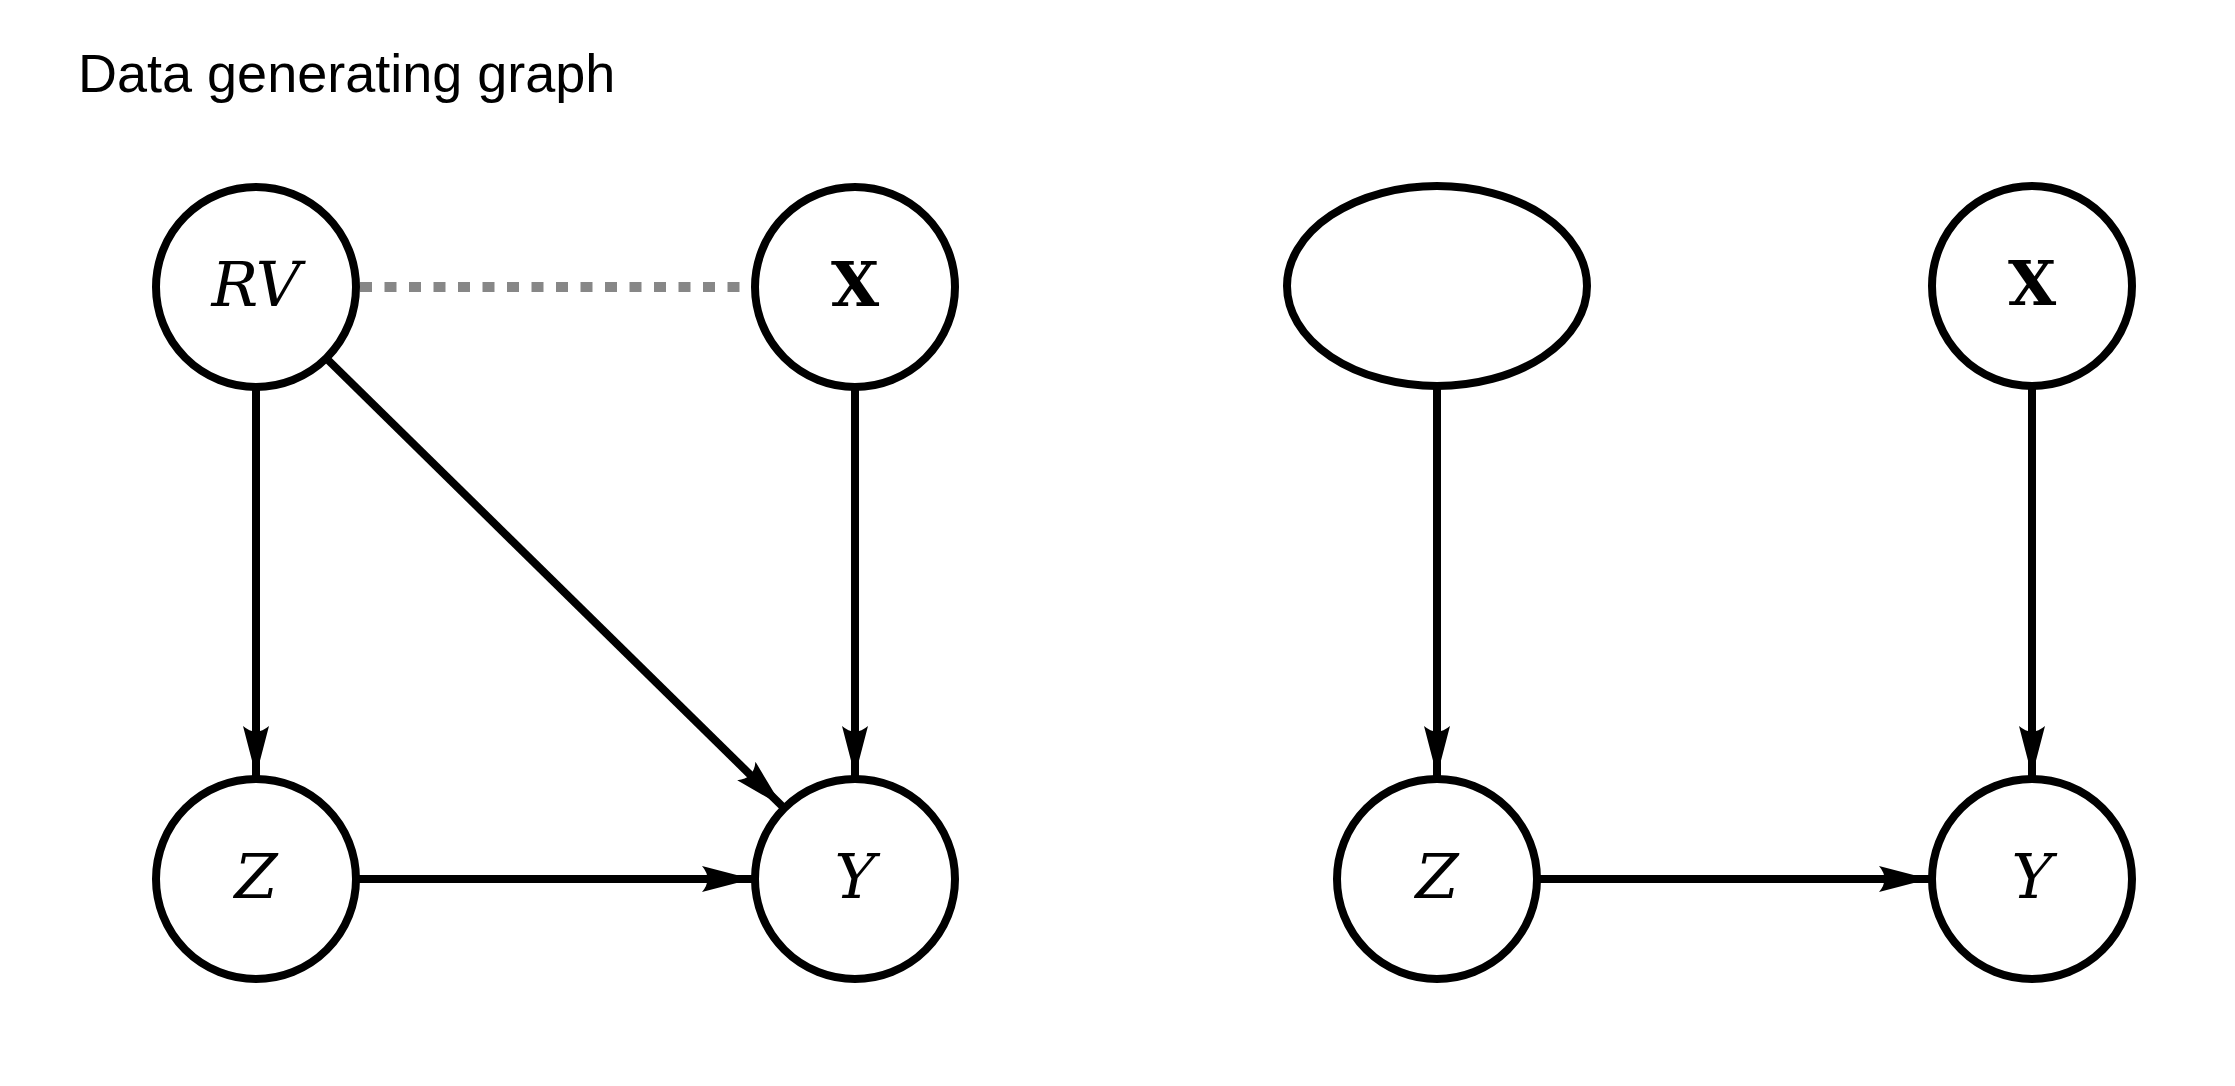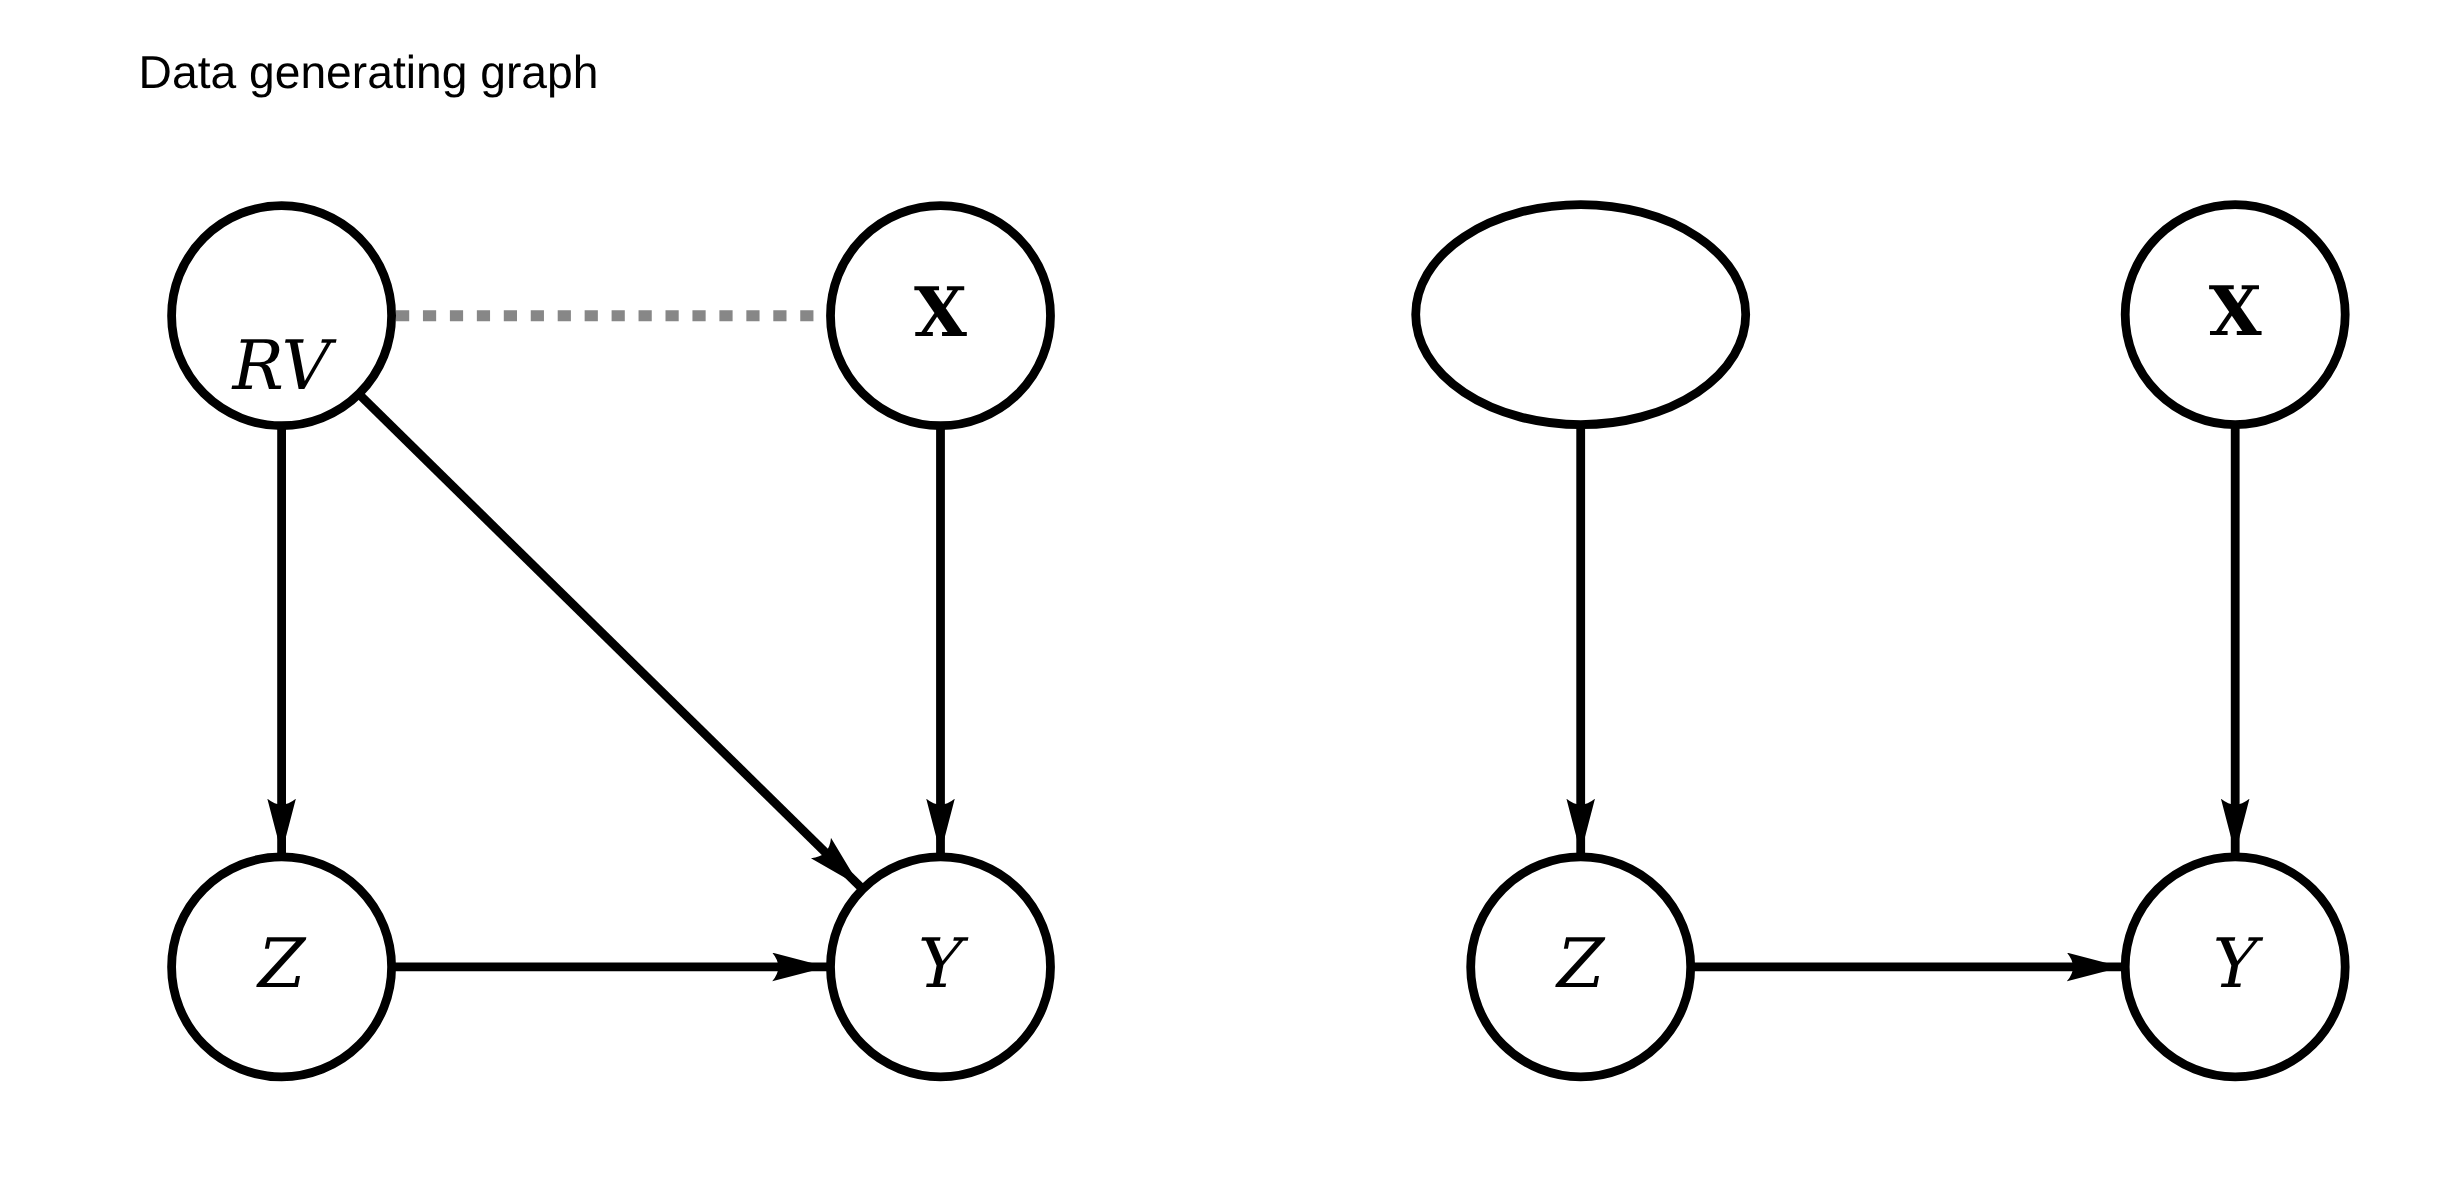--- a/index.html
+++ b/index.html
@@ -12,26 +12,25 @@
     width: 2235px;
     height: 1086px;
     background: #ffffff;
     overflow: hidden;
     font-family: "Liberation Sans", sans-serif;
   }
   .graph-title {
     position: absolute;
     top: 42px;
     font-family: "Liberation Sans", sans-serif;
-    font-size: 42px;
+    font-size: 54px;
     font-weight: 400;
     color: #000000;
     white-space: nowrap;
     letter-spacing: 0px;
-    margin-left: 48px;
   }
   .graph-title.left  { left: 78px;  }
   .graph-title.right { left: 1374px; }
 
   svg.diagram {
     position: absolute;
     left: 0;
     top: 0;
   }
 
@@ -89,21 +88,21 @@
     <line x1="2032" y1="386" x2="2032" y2="776" stroke="#000000" stroke-width="8" marker-end="url(#arrow)"></line>
 
     <line x1="1539" y1="879" x2="1929" y2="879" stroke="#000000" stroke-width="8" marker-end="url(#arrow)"></line>
 
     <ellipse cx="1437" cy="286" rx="150" ry="100" fill="#ffffff" stroke="#000000" stroke-width="8"></ellipse>
     <circle cx="2032" cy="286" r="100" fill="#ffffff" stroke="#000000" stroke-width="8"></circle>
     <circle cx="1437" cy="879" r="100" fill="#ffffff" stroke="#000000" stroke-width="8"></circle>
     <circle cx="2032" cy="879" r="100" fill="#ffffff" stroke="#000000" stroke-width="8"></circle>
   </svg>
 
-  <div class="node-label" style="left:256px;  top:287px;margin-top:48px;">RV</div>
+  <div class="node-label" style="left:256px;  top:287px;">RV</div>
   <div class="node-label bold" style="left:855px;  top:287px;">X</div>
   <div class="node-label" style="left:256px;  top:879px;">Z</div>
   <div class="node-label" style="left:855px;  top:879px;">Y</div>
 
   <div class="node-label bold" style="left:2032px; top:286px;">X</div>
   <div class="node-label" style="left:1437px; top:879px;">Z</div>
   <div class="node-label" style="left:2032px; top:879px;">Y</div>
 
 </div>
 

